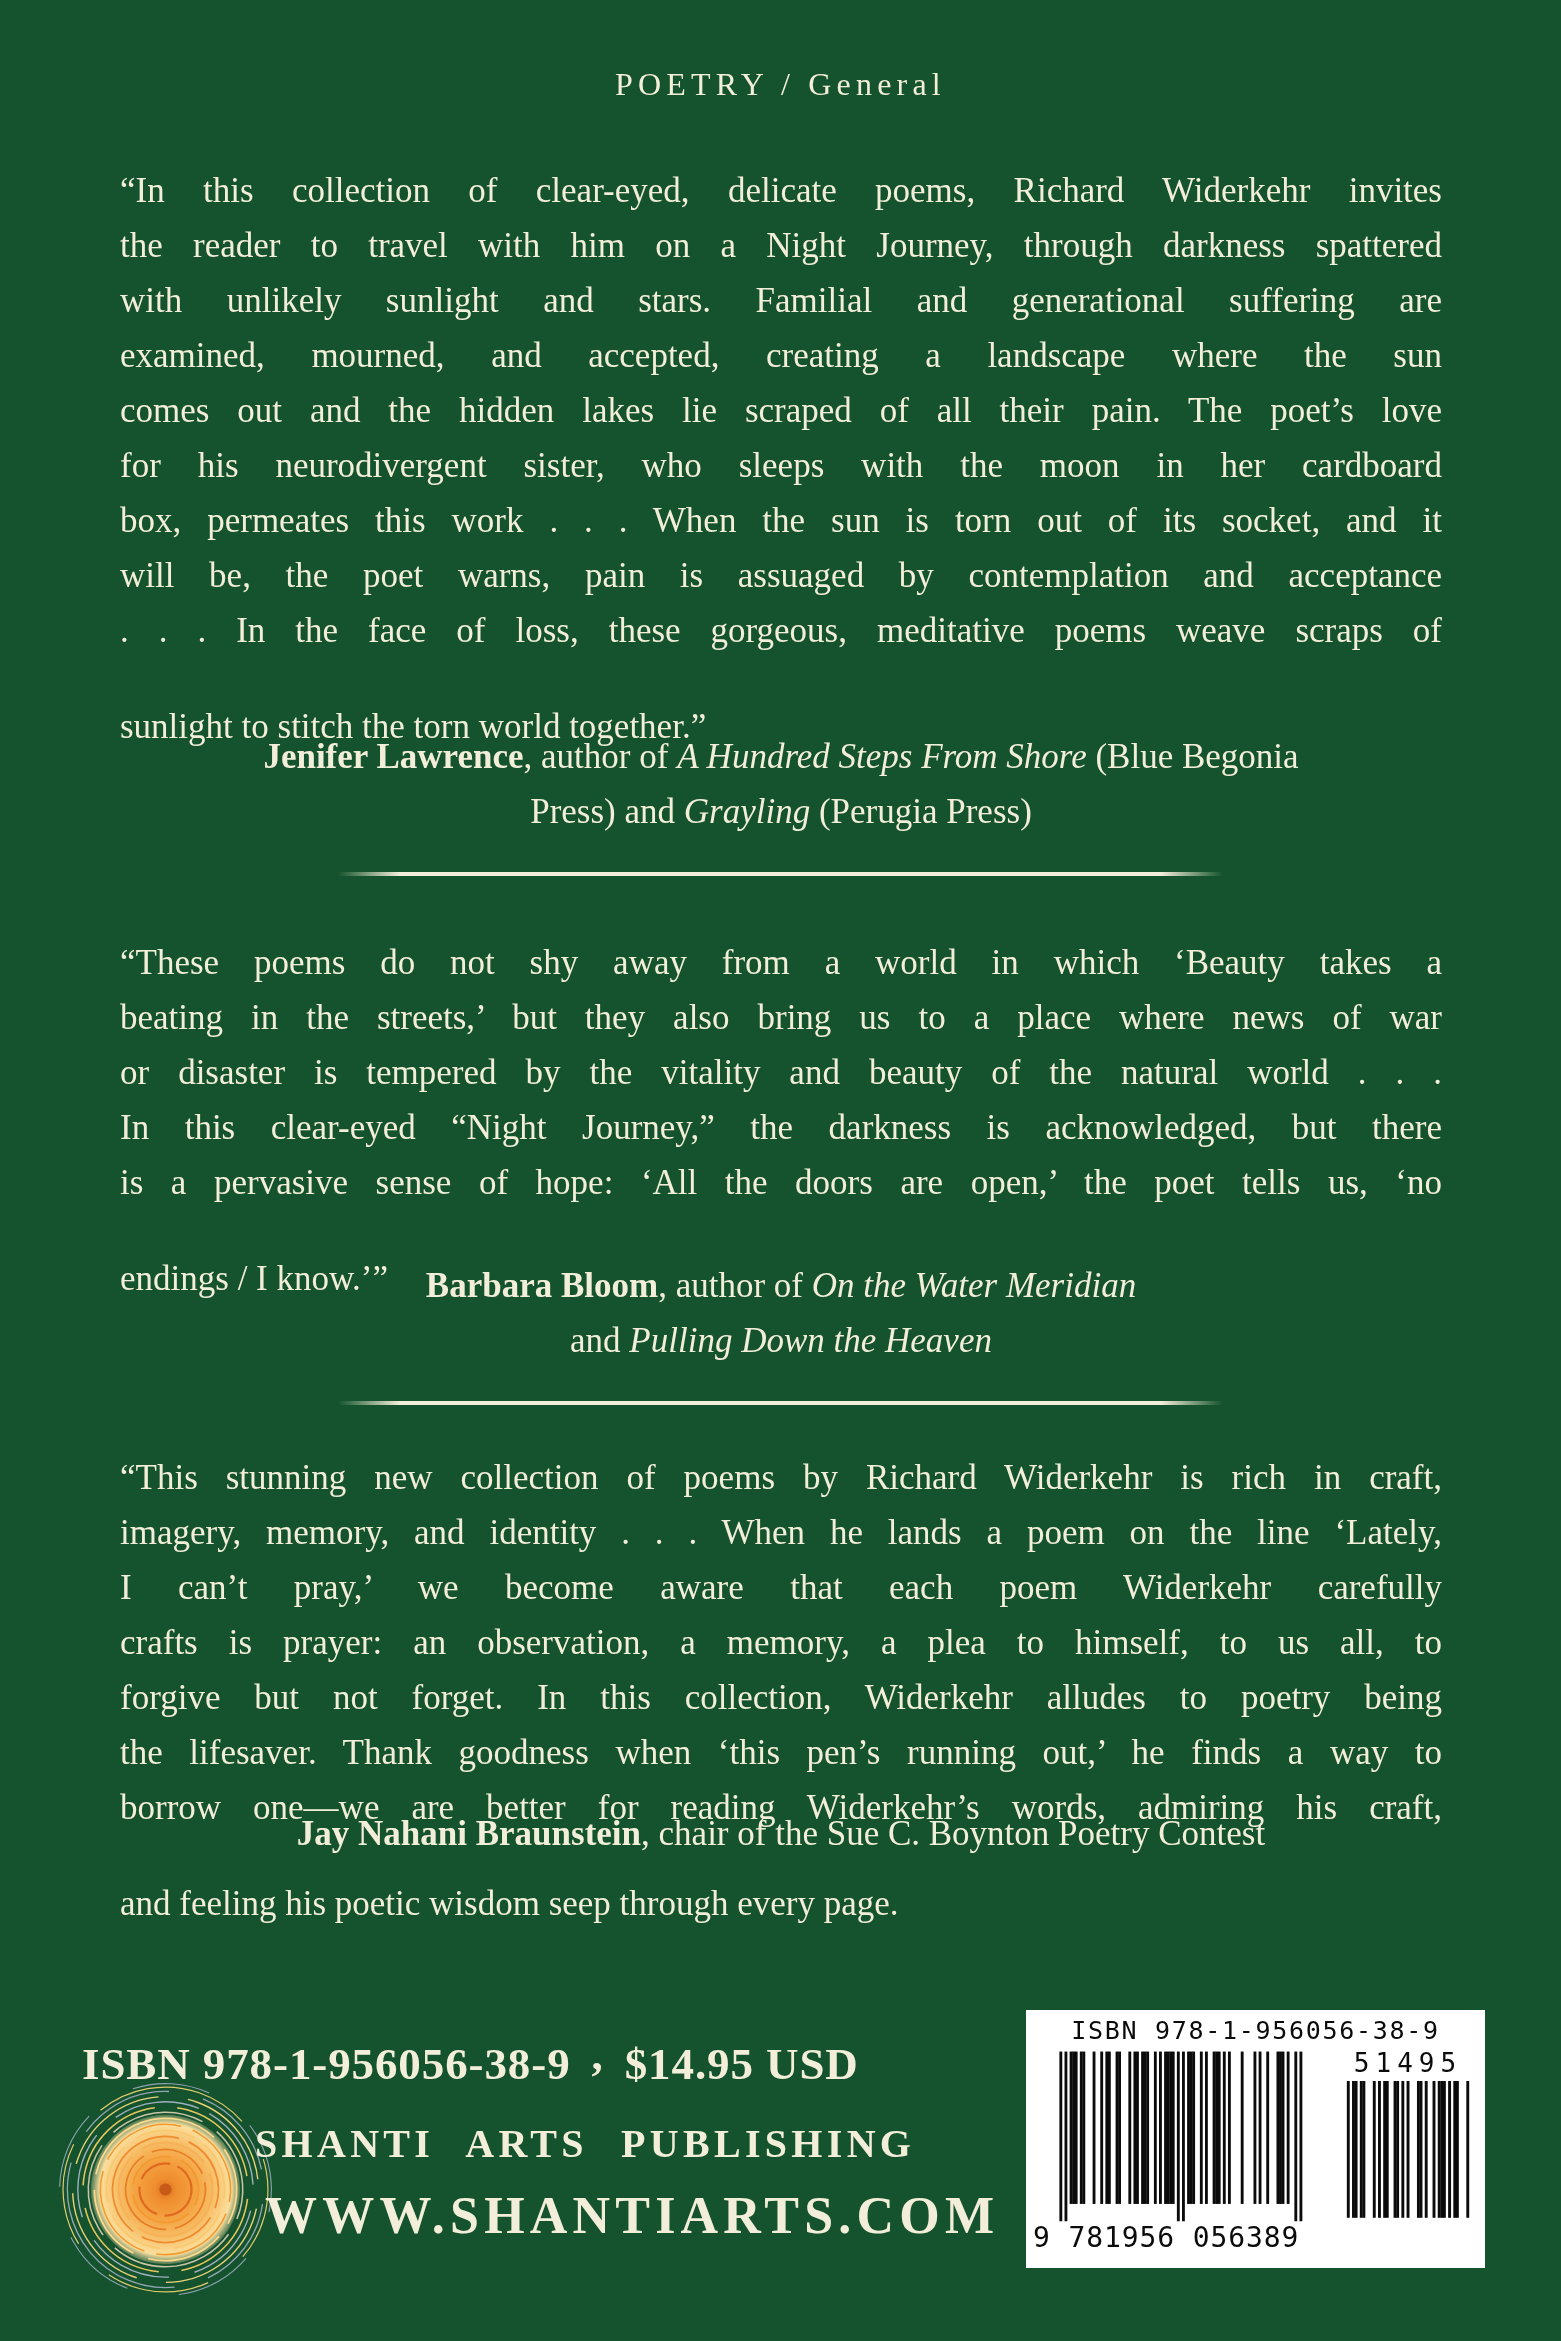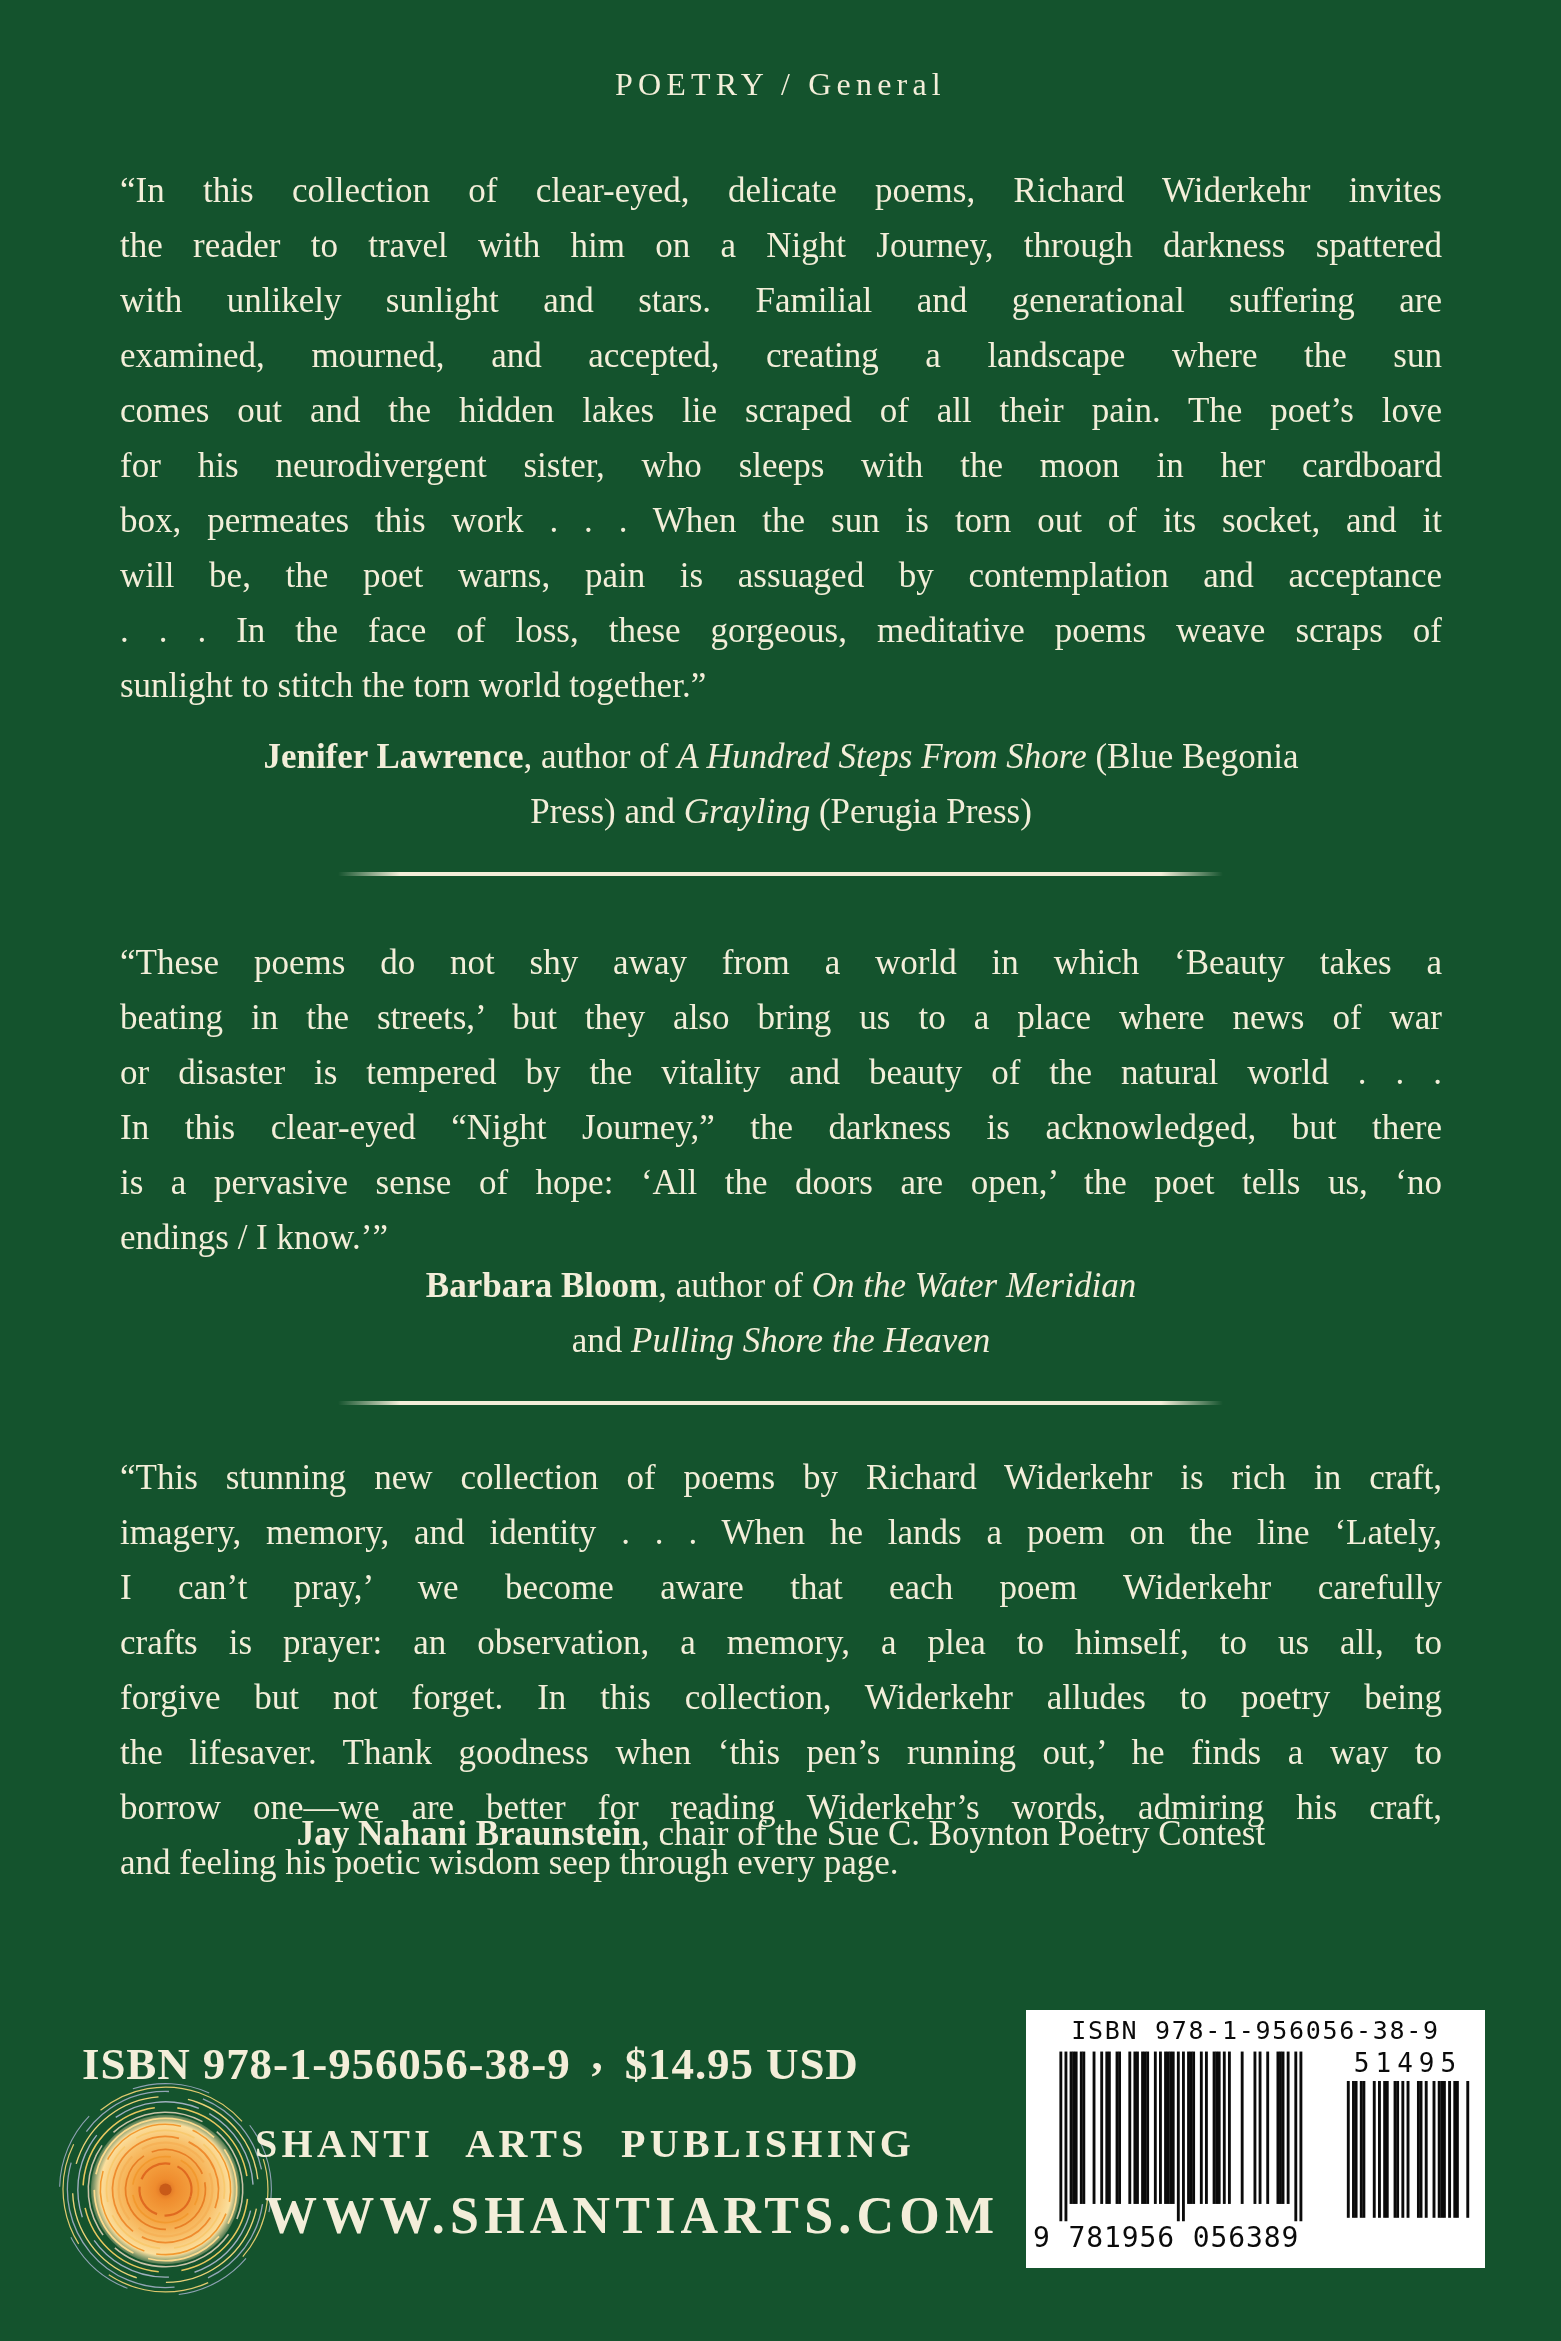--- a/index.html
+++ b/index.html
@@ -10,21 +10,21 @@
   }
   .category{
     position:absolute;top:66px;left:0;width:100%;text-align:center;
     font-size:32px;letter-spacing:5.2px;
   }
   .quote{
     position:absolute;left:120px;width:1322px;
     font-size:35px;line-height:55px;
   }
   .jline{white-space:nowrap;text-align:justify;text-align-last:justify;}
-  .jline.last{text-align-last:left;}
+  .jline.last{text-align-last:left;margin-top:41px;}
   .attr{
     position:absolute;left:120px;width:1322px;text-align:center;
     font-size:35px;line-height:55px;
   }
   .attr .b{font-weight:bold;margin-top:44px;}
   .attr .i{font-style:italic;}
   .divider{
     position:absolute;left:338px;width:885px;height:3.5px;border-radius:1.7px;
     background:linear-gradient(90deg,rgba(243,238,217,0) 0,#f3eed9 7%,#f3eed9 93%,rgba(243,238,217,0) 100%);
   }
@@ -86,21 +86,21 @@
   <div class="divider divider-1"></div>
 
   <div class="quote" style="top:935px">
       <div class="jline">“These poems do not shy away from a world in which ‘Beauty takes a</div>
       <div class="jline">beating in the streets,’ but they also bring us to a place where news of war</div>
       <div class="jline">or disaster is tempered by the vitality and beauty of the natural world . . .</div>
       <div class="jline">In this clear-eyed “Night Journey,” the darkness is acknowledged, but there</div>
       <div class="jline">is a pervasive sense of hope: ‘All the doors are open,’ the poet tells us, ‘no</div>
       <div class="jline last">endings / I know.’”</div>
     </div>
-  <div class="attr" style="top:1258px"><span class="b">Barbara Bloom</span><span>, author of </span><span class="i">On the Water Meridian</span><br><span>and </span><span class="i">Pulling Shore the Heaven</span></div>
+  <div class="attr" style="top:1258px"><span class="b">Barbara Bloom</span><span>, author of </span><span class="i">On the Water Meridian</span><br><span>and </span><span class="i">Pulling Down the Heaven</span></div>
 
   <div class="divider divider-2"></div>
 
   <div class="quote" style="top:1450px">
       <div class="jline">“This stunning new collection of poems by Richard Widerkehr is rich in craft,</div>
       <div class="jline">imagery, memory, and identity . . . When he lands a poem on the line ‘Lately,</div>
       <div class="jline">I can’t pray,’ we become aware that each poem Widerkehr carefully</div>
       <div class="jline">crafts is prayer: an observation, a memory, a plea to himself, to us all, to</div>
       <div class="jline">forgive but not forget. In this collection, Widerkehr alludes to poetry being</div>
       <div class="jline">the lifesaver. Thank goodness when ‘this pen’s running out,’ he finds a way to</div>

